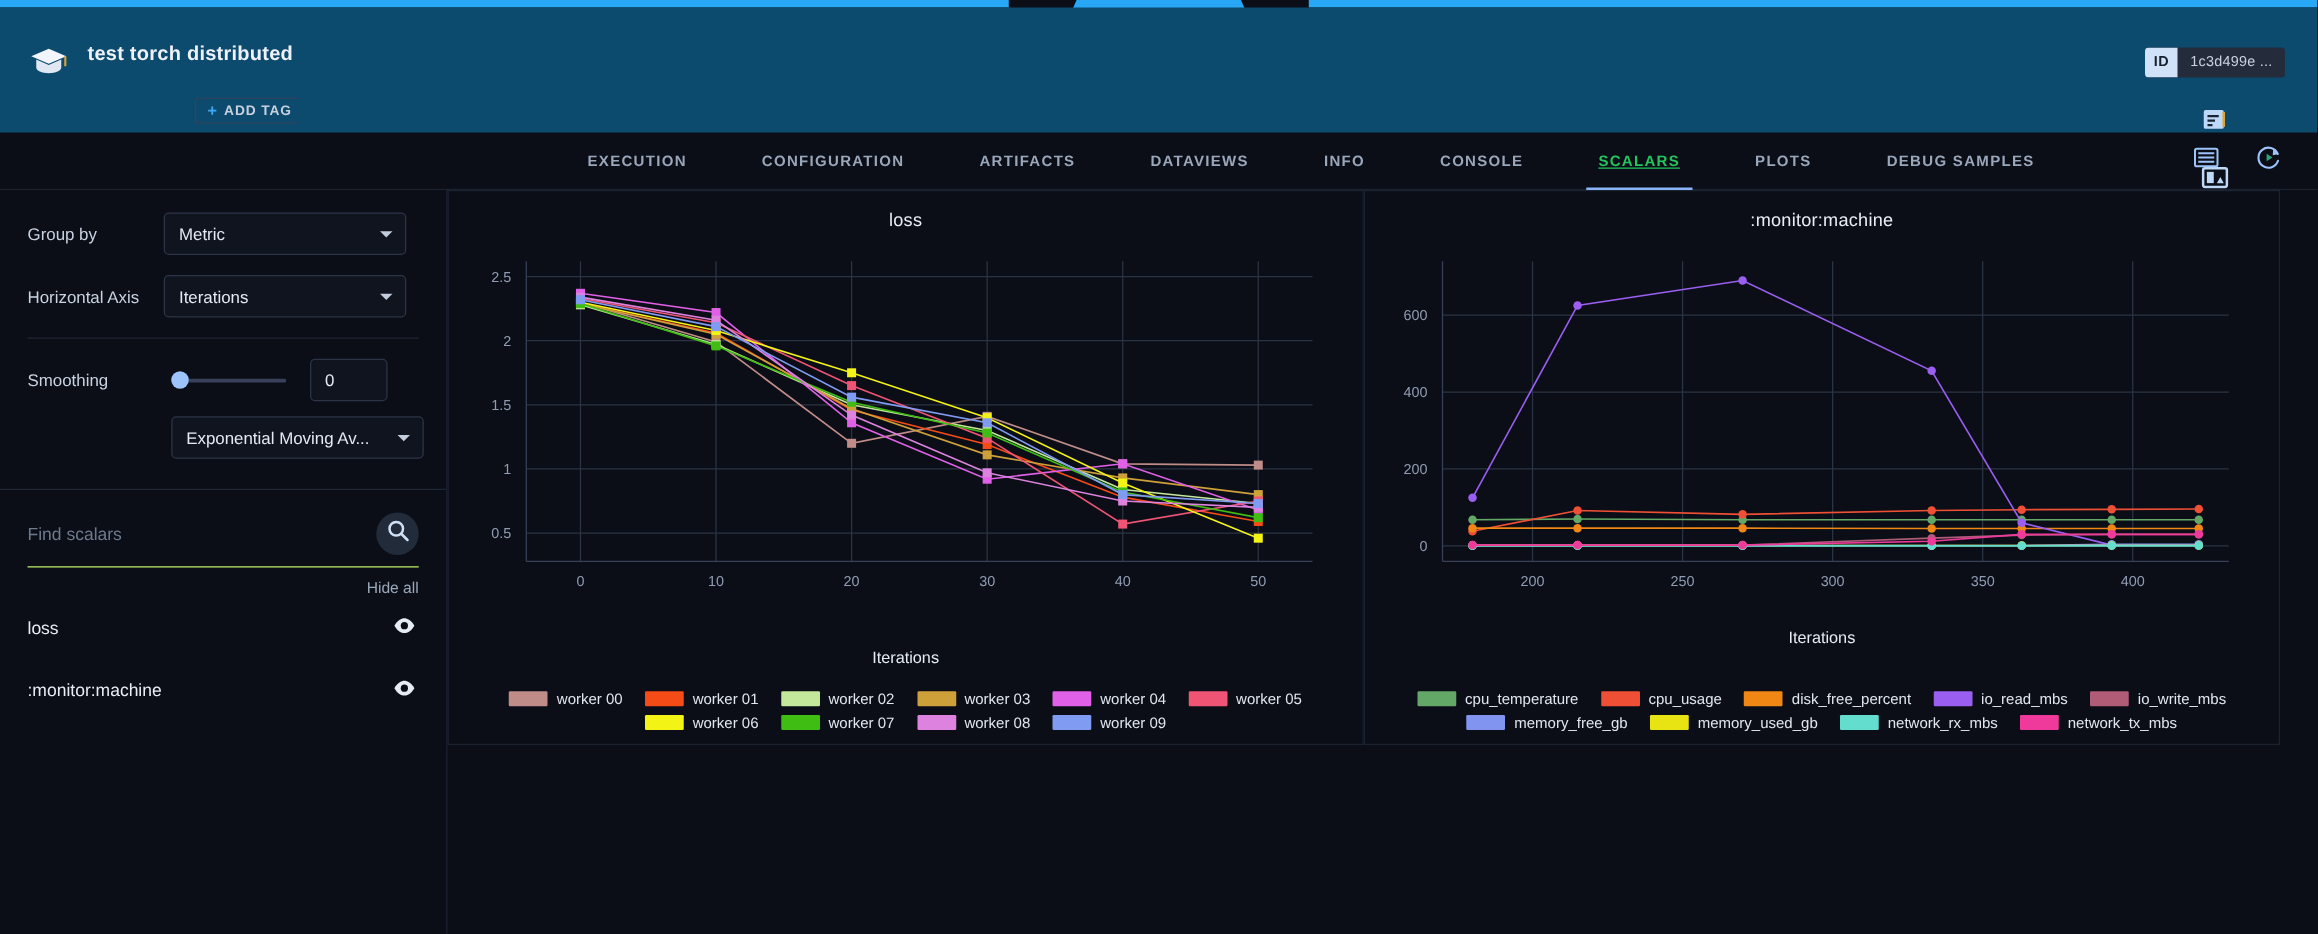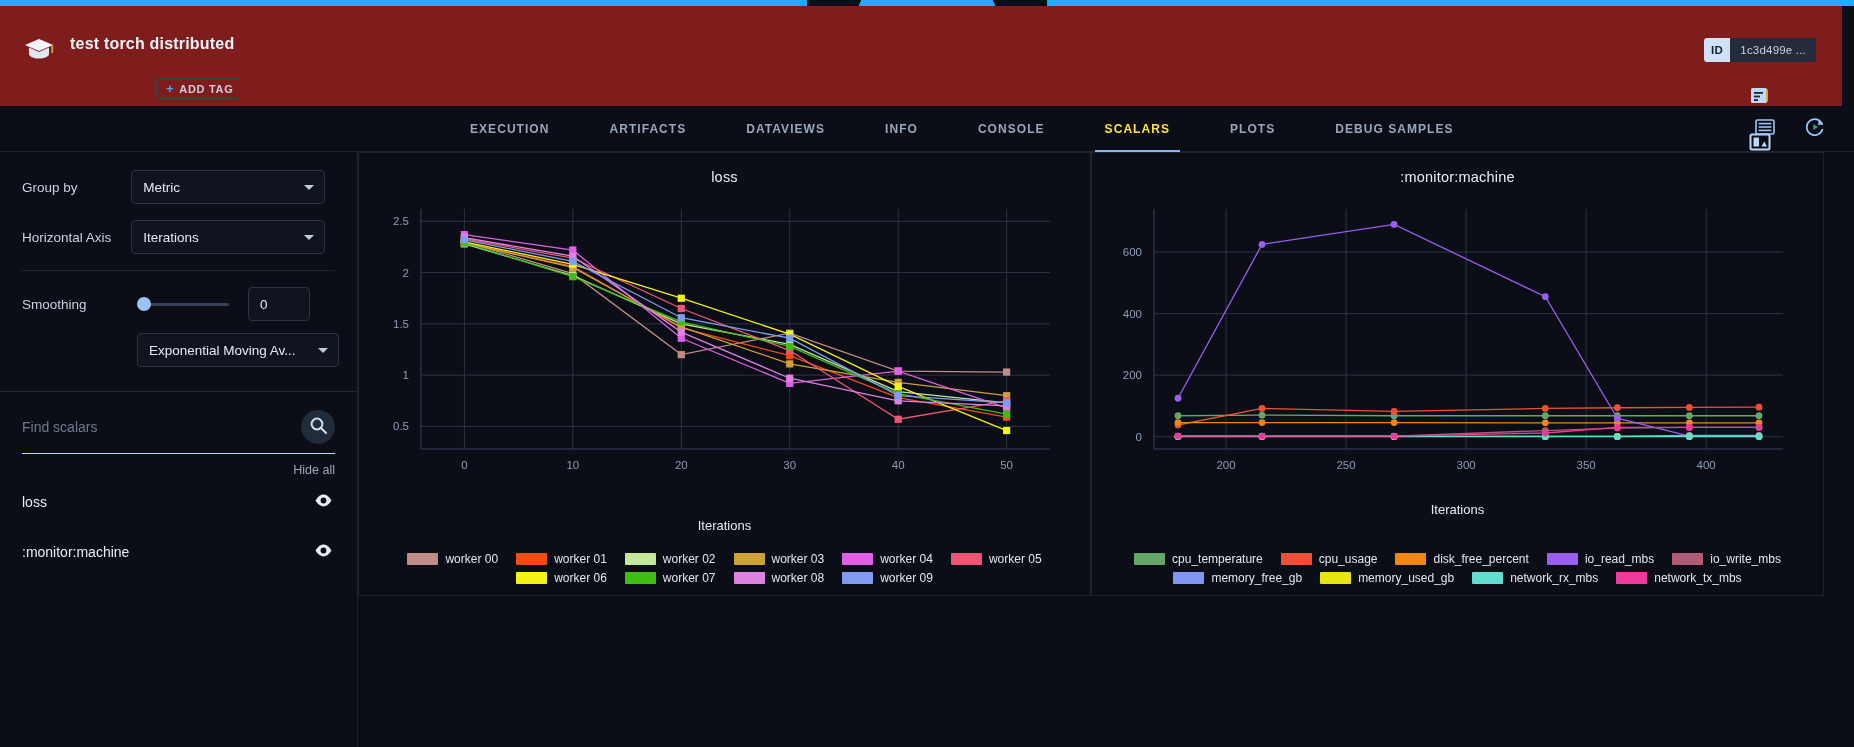--- a/index.html
+++ b/index.html
@@ -22,22 +22,22 @@
     clip-path: polygon(14px 0, calc(100% - 14px) 0, 100% 100%, 0 100%);
   }
   .ribbon-wing {
     position: absolute; top: 0; height: 6px; background: #29a7f7;
   }
   .wing-l { left: 0; right: 50%; margin-right: 120px; }
   .wing-r { right: 0; left: 50%; margin-left: 120px; }
 
   
   .header {
-    position: absolute; top: 6px; left: 0; right: 12px; height: 100px;
-    background: #7f1d1d;
+    position: absolute; top: 6px; left: 0; right: 0; height: 100px;
+    background: #0c4a6e;
   }
   .hdr-left { position: absolute; left: 22px; top: 26px; display: flex; align-items: flex-start; }
   .cap-icon { width: 34px; height: 34px; margin-right: 14px; flex: none; }
   .title-wrap { padding-top: 3px; }
   .proj-title { font-size: 16px; font-weight: 700; color: #eef2f8; letter-spacing: .2px; }
   .add-tag {
     margin-top: 12px; margin-left: 64px;
     display: inline-flex; align-items: center; height: 21px; padding: 0 12px 0 9px;
     border: 1px solid #3a4256; border-radius: 3px;
     font-size: 11px; font-weight: 700; letter-spacing: .7px; color: #c8d0dd;
@@ -68,21 +68,21 @@
     border-bottom: 1px solid #1b2230;
     display: flex; align-items: center;
   }
   .tabs { display: flex; align-items: center; margin-left: 440px; height: 46px; }
   .tab {
     height: 46px; display: flex; align-items: center;
     padding: 0 20px; margin: 0 10px;
     font-size: 12px; font-weight: 700; letter-spacing: 1.05px;
     color: #9aa6ba; cursor: pointer; position: relative;
   }
-  .tab.active { color: #fde047; }
+  .tab.active { color: #22c55e; text-decoration: underline; }
   .tab.active::after {
     content: ""; position: absolute; left: 10px; right: 10px; bottom: 0;
     height: 2px; background: #8ab4f8;
   }
   .tabbar-icons { position: absolute; right: 28px; display: flex; align-items: center; gap: 28px; }
 
   
   .sidebar {
     position: absolute; top: 152px; left: 0; width: 358px; bottom: 0;
     background: #0b0e17; border-right: 1px solid #1b2230;
@@ -224,20 +224,23 @@
           <rect x="3" y="15.5" width="18" height="2" fill="#bed9f7"></rect>
         </svg>
       </span>
     </div>
   </div>
 
   <div class="tabbar">
     <div class="tabs">
         <div class="tab">
           <span>EXECUTION</span>
+        </div>
+        <div class="tab">
+          <span>CONFIGURATION</span>
         </div>
         <div class="tab">
           <span>ARTIFACTS</span>
         </div>
         <div class="tab">
           <span>DATAVIEWS</span>
         </div>
         <div class="tab">
           <span>INFO</span>
         </div>

